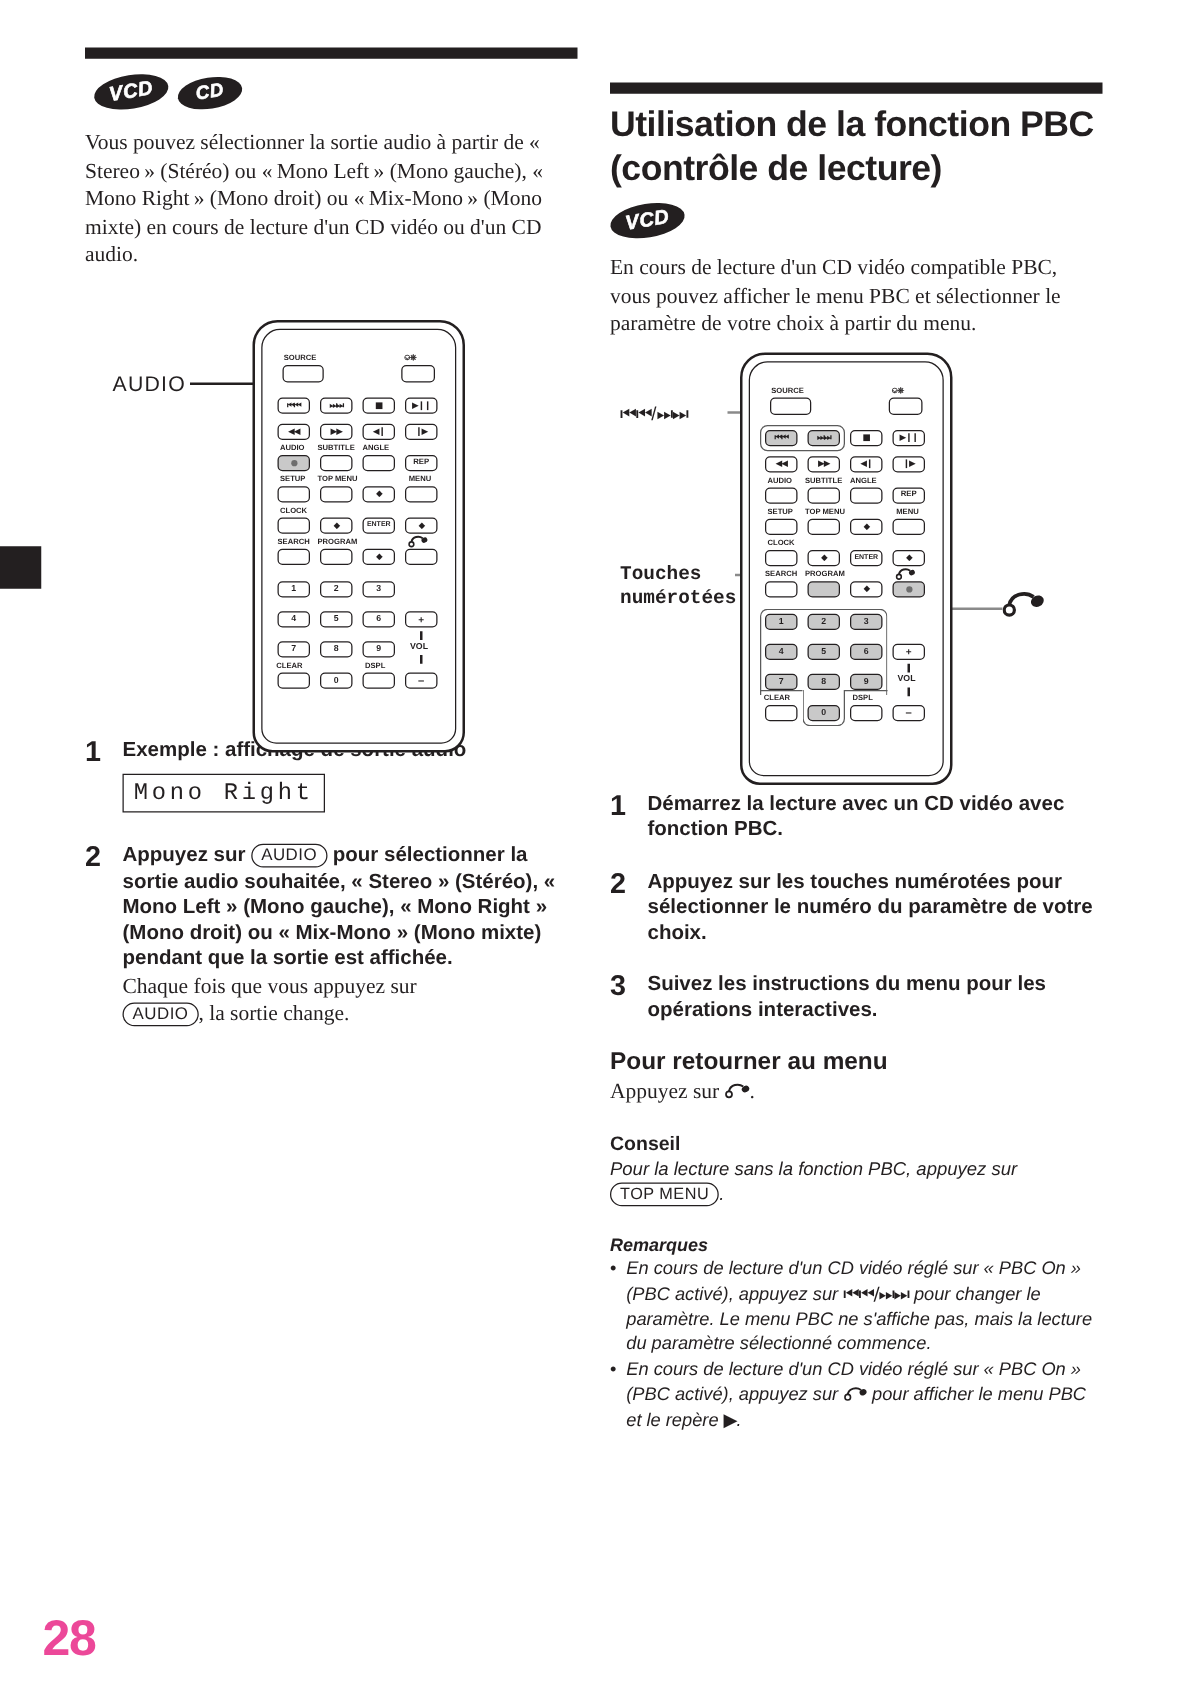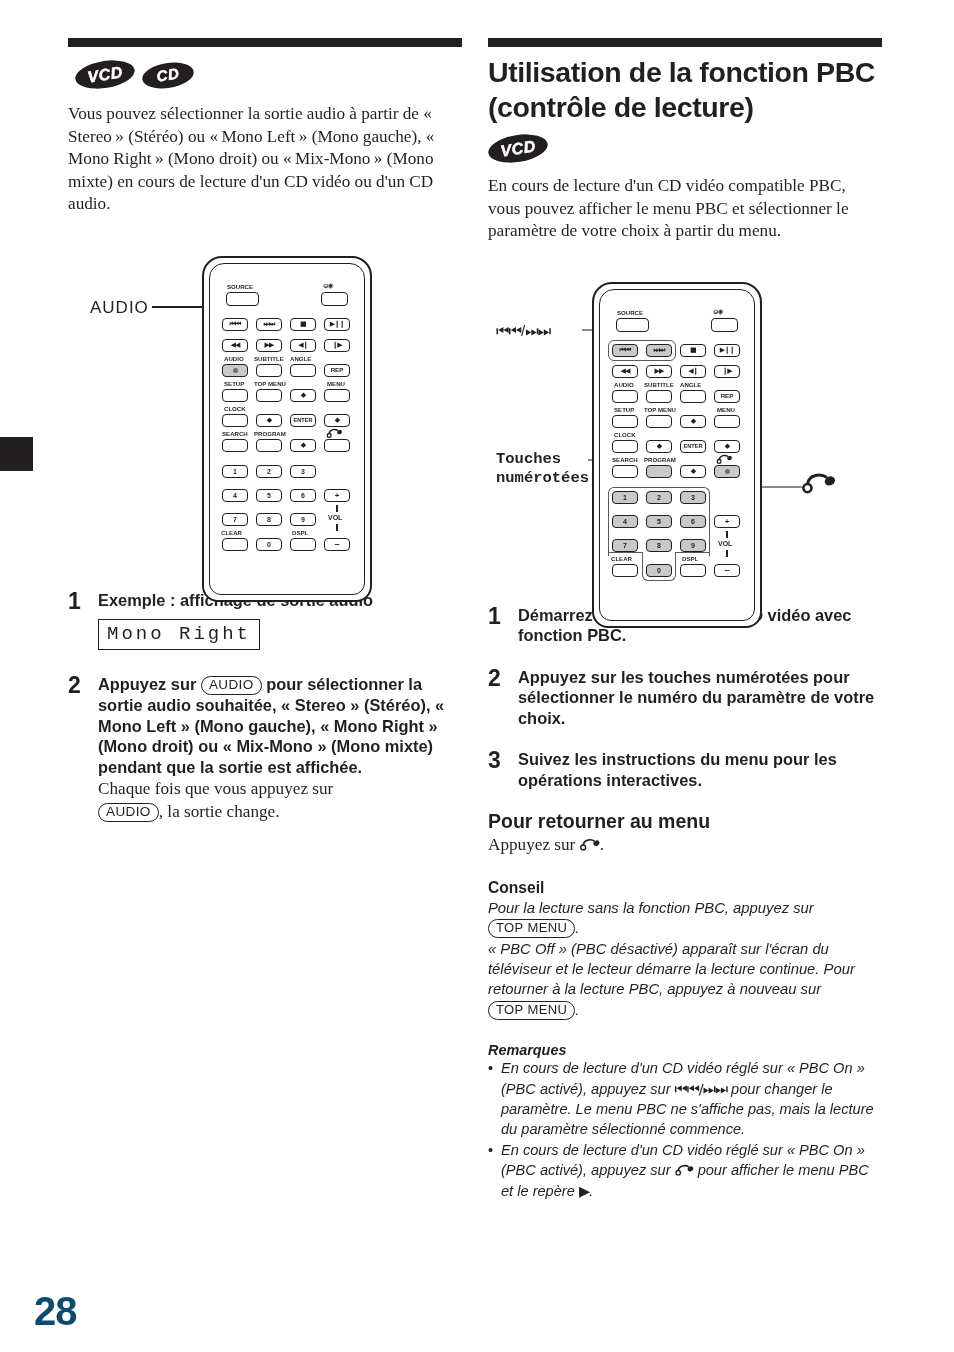--- a/index.html
+++ b/index.html
@@ -13,27 +13,27 @@
   }
   .page{position:absolute;inset:0;}
 
   
   .edge-tab{position:absolute;left:0;top:437px;width:33px;height:34px;background:#231f20;}
 
   
   .page-number{
     position:absolute;left:34px;bottom:18px;
     font-family:"Liberation Sans", sans-serif;
-    font-weight:bold;font-size:40px;color:#0c4a6e;letter-spacing:-1px;
+    font-weight:bold;font-size:40px;color:#ec4899;letter-spacing:-1px;
   }
 
   
   .col{position:absolute;top:38px;width:394px;}
   .col-left{left:68px;}
-  .col-right{left:488px;}
+  .col-right{left:488px;margin-top:28px;}
 
   .rule{height:9px;background:#231f20;width:100%;}
   .col-right .rule{width:394px;}
 
   h1.title{
     font-family:"Liberation Sans", sans-serif;
     font-weight:bold;
     font-size:28.5px;
     line-height:1.23;
     margin:8px 0 0 0;
@@ -284,21 +284,20 @@
 
     <h3 class="sec">Pour retourner au menu</h3>
     <p class="body" style="margin-top:0"><span>Appuyez sur </span><svg class="ret-inline" width="20" height="14" viewBox="0 0 20 14" style="vertical-align:-2px">
           <circle cx="3.2" cy="9.4" r="2.4" fill="none" stroke="#231f20" stroke-width="1.4"></circle>
           <path d="M3.2 7 C4.2 1.5 11 0.6 14.6 3.2" fill="none" stroke="#231f20" stroke-width="1.7"></path>
           <ellipse cx="16.4" cy="5.2" rx="3.1" ry="2.6" fill="#231f20" transform="rotate(-28 16.4 5.2)"></ellipse>
         </svg><span>.</span></p>
 
     <h4 class="tip-title">Conseil</h4>
     <p class="tip"><span>Pour la lecture sans la fonction PBC, appuyez sur </span><br><span class="key tip-key">TOP MENU</span><span>.</span></p>
-    <p class="tip"><span>« PBC Off » (PBC désactivé) apparaît sur l'écran du téléviseur et le lecteur démarre la lecture continue. Pour retourner à la lecture PBC, appuyez à nouveau sur </span><span class="key tip-key">TOP MENU</span><span>.</span></p>
 
     <h4 class="notes-title">Remarques</h4>
     <ul class="notes">
       <li><span>En cours de lecture d'un CD vidéo réglé sur « PBC On » (PBC activé), appuyez sur </span><span class="g">⏮⏮/⏭⏭</span><span> pour changer le paramètre. Le menu PBC ne s'affiche pas, mais la lecture du paramètre sélectionné commence.</span></li>
       <li><span>En cours de lecture d'un CD vidéo réglé sur « PBC On » (PBC activé), appuyez sur </span><svg width="19" height="13" viewBox="0 0 20 14" style="vertical-align:-2px">
             <circle cx="3.2" cy="9.4" r="2.4" fill="none" stroke="#231f20" stroke-width="1.4"></circle>
             <path d="M3.2 7 C4.2 1.5 11 0.6 14.6 3.2" fill="none" stroke="#231f20" stroke-width="1.7"></path>
             <ellipse cx="16.4" cy="5.2" rx="3.1" ry="2.6" fill="#231f20" transform="rotate(-28 16.4 5.2)"></ellipse>
           </svg><span> pour afficher le menu PBC et le repère </span><span class="g">▶</span><span>.</span></li>
     </ul>

